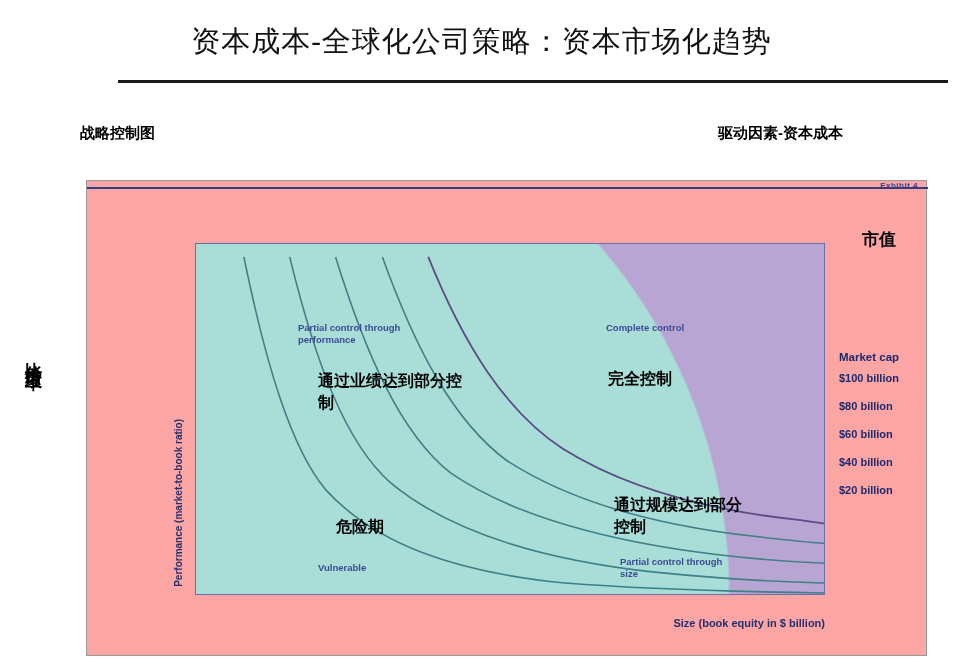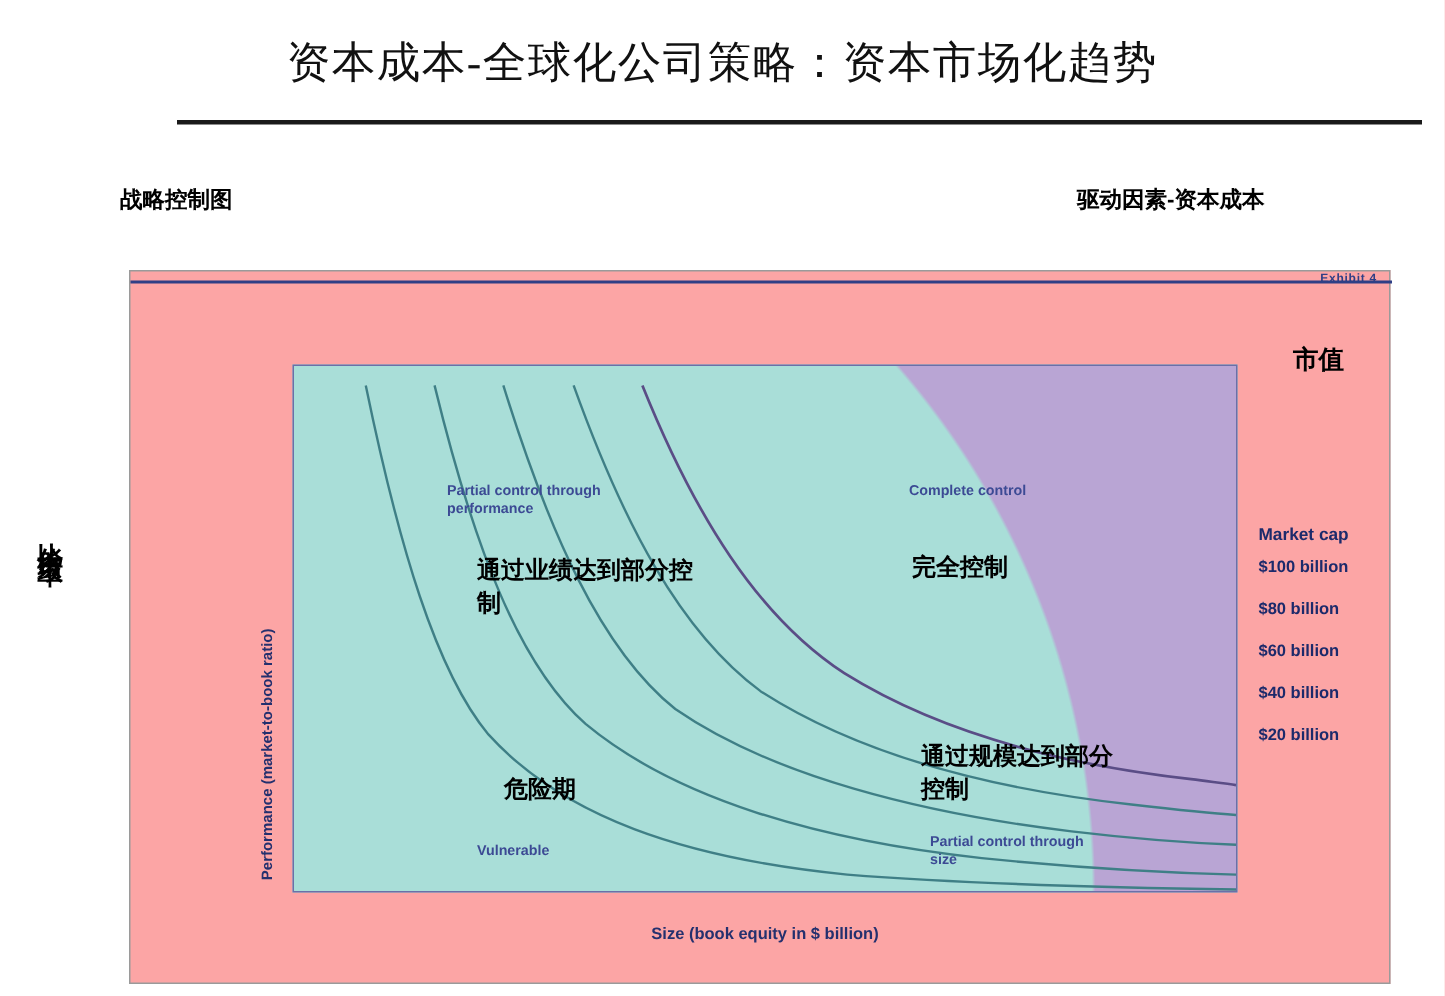--- a/index.html
+++ b/index.html
@@ -137,21 +137,21 @@
     color: #24306e;
     writing-mode: vertical-rl;
     transform: rotate(180deg);
     white-space: nowrap;
   }
   #x-axis-title {
     position: absolute;
     left: 108px;
     top: 436px;
     width: 630px;
-    text-align: center;
+    text-align: right;
     font-size: 11px;
     font-weight: bold;
     color: #24306e;
   }
 
   
   .en-label {
     position: absolute;
     font-size: 9.5px;
     font-weight: bold;

